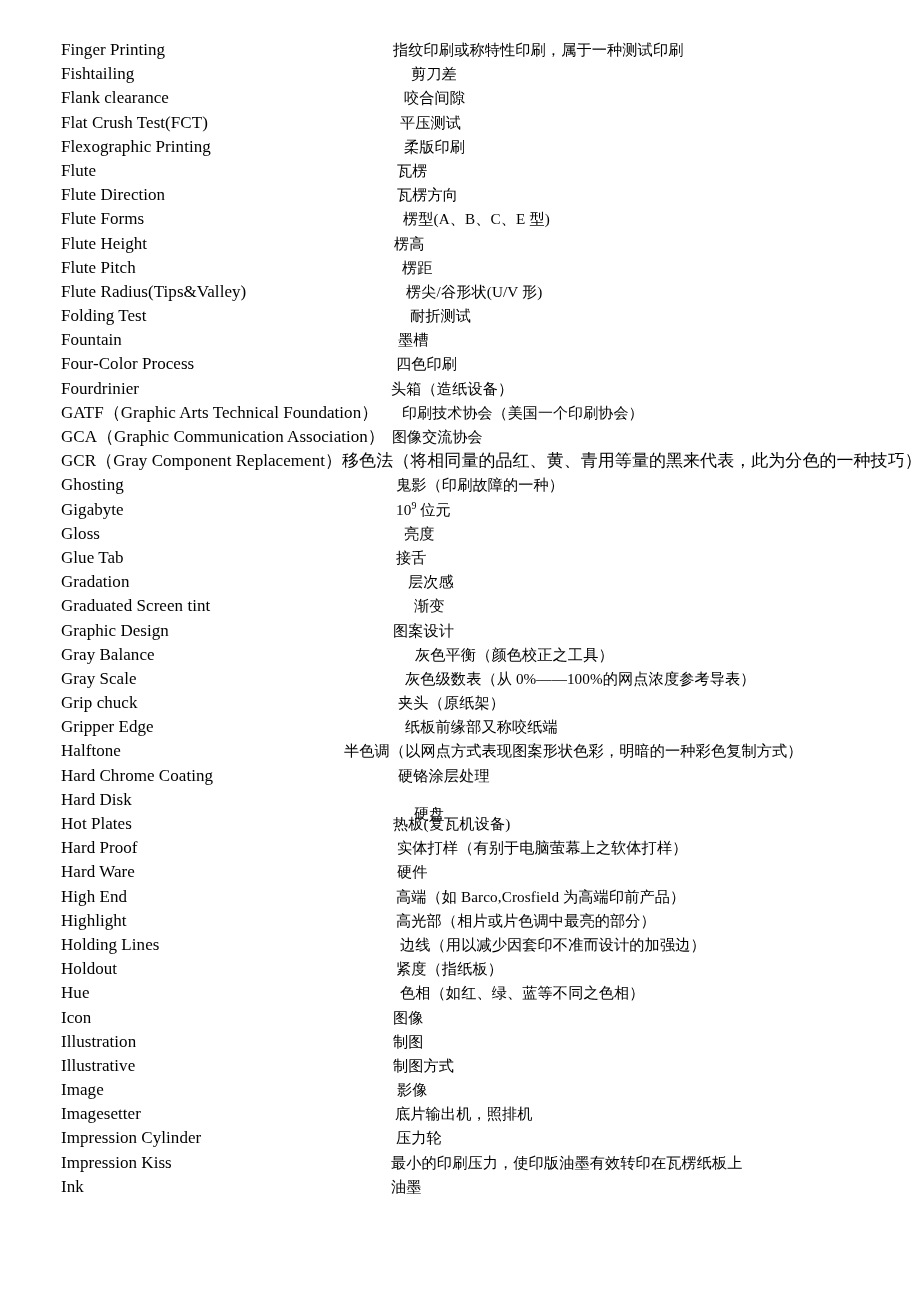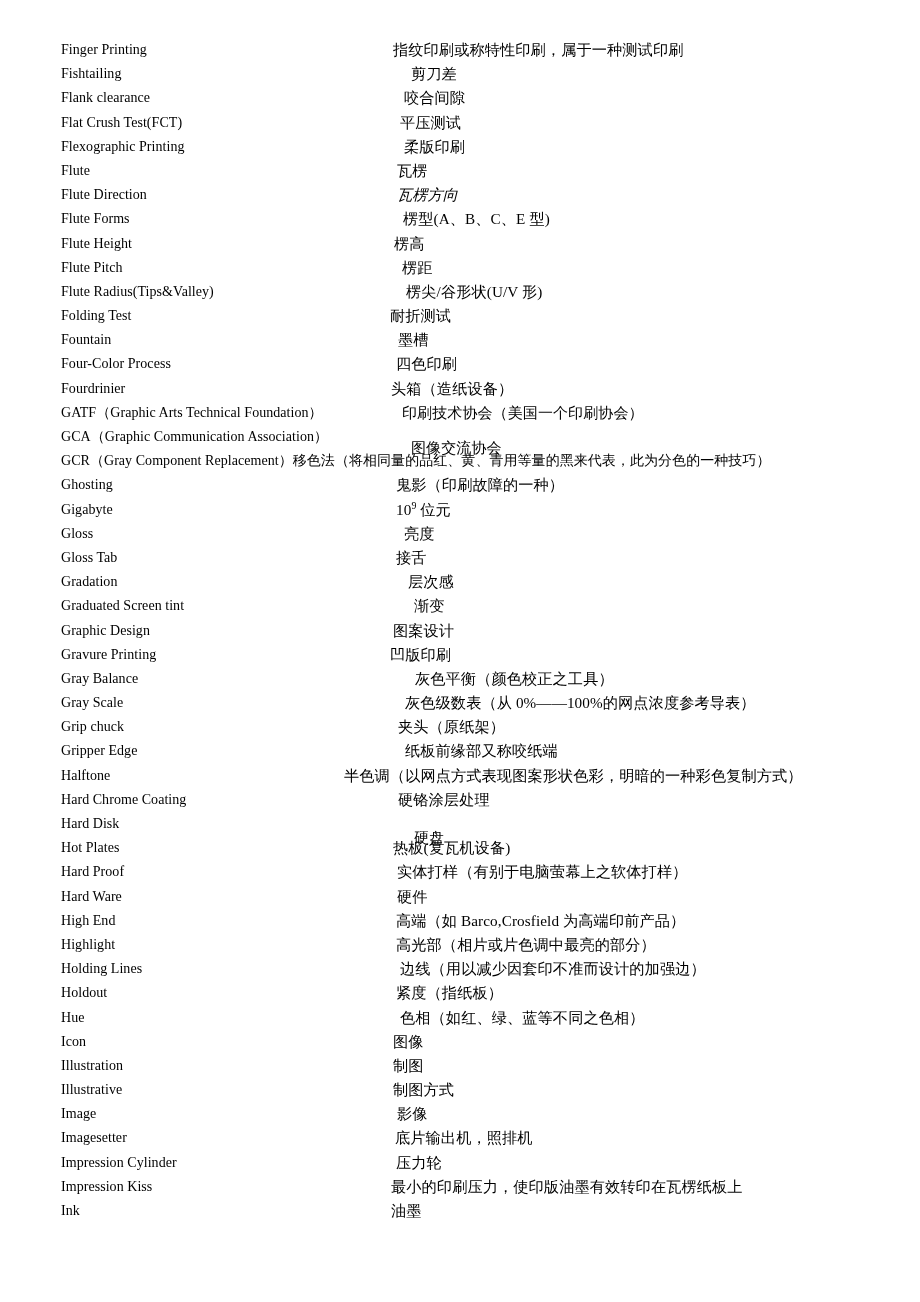--- a/index.html
+++ b/index.html
@@ -32,21 +32,21 @@
     height: 24.2px;
     line-height: 24.2px;
     white-space: nowrap;
     font-size: 15.2px;
   }
   .term {
     position: absolute;
     left: 61px;
     top: 0;
     line-height: 24.2px;
-    font-size: 14px;
+    font-size: 17px;
     letter-spacing: 0.05px;
   }
   .definition {
     position: absolute;
     top: 0;
     line-height: 24.2px;
     font-size: 15.2px;
     font-family: "Liberation Serif", "DejaVu Serif", serif;
     letter-spacing: 0.1px;
   }
@@ -87,96 +87,92 @@
       <div class="entry">
         <span class="term">Flexographic Printing</span>
         <span class="definition" style="left: 404px;">柔版印刷</span>
       </div>
       <div class="entry">
         <span class="term">Flute</span>
         <span class="definition" style="left: 397px;">瓦楞</span>
       </div>
       <div class="entry">
         <span class="term">Flute Direction</span>
-        <span class="definition" style="left: 397px; font-style: italic;">瓦楞方向</span>
+        <span class="definition" style="left: 397px;">瓦楞方向</span>
       </div>
       <div class="entry">
         <span class="term">Flute Forms</span>
         <span class="definition" style="left: 403px;">楞型(A、B、C、E 型)</span>
       </div>
       <div class="entry">
         <span class="term">Flute Height</span>
         <span class="definition" style="left: 394px; font-family: Liberation Serif, serif;">楞高</span>
       </div>
       <div class="entry">
         <span class="term">Flute Pitch</span>
         <span class="definition" style="left: 402px;">楞距</span>
       </div>
       <div class="entry">
         <span class="term">Flute Radius(Tips&amp;Valley)</span>
         <span class="definition" style="left: 406px;">楞尖/谷形状(U/V 形)</span>
       </div>
       <div class="entry">
         <span class="term">Folding Test</span>
-        <span class="definition" style="left: 390px;">耐折测试</span>
+        <span class="definition" style="left: 410px;">耐折测试</span>
       </div>
       <div class="entry">
         <span class="term">Fountain</span>
         <span class="definition" style="left: 398px;">墨槽</span>
       </div>
       <div class="entry">
         <span class="term">Four-Color Process</span>
         <span class="definition" style="left: 396px;">四色印刷</span>
       </div>
       <div class="entry">
         <span class="term">Fourdrinier</span>
         <span class="definition" style="left: 391px;">头箱（造纸设备）</span>
       </div>
       <div class="entry wide">
         <span class="term">GATF（Graphic Arts Technical Foundation）</span>
         <span class="definition" style="left: 402px;">印刷技术协会（美国一个印刷协会）</span>
       </div>
       <div class="entry wide">
         <span class="term">GCA（Graphic Communication Association）</span>
-        <span class="definition" style="left: 411px; margin-top: 11px;">图像交流协会</span>
+        <span class="definition" style="left: 392px;">图像交流协会</span>
       </div>
       <div class="entry wide">
         <span class="term">GCR（Gray Component Replacement）移色法（将相同量的品红、黄、青用等量的黑来代表，此为分色的一种技巧）</span>
       </div>
       <div class="entry">
         <span class="term">Ghosting</span>
         <span class="definition" style="left: 396px;">鬼影（印刷故障的一种）</span>
       </div>
       <div class="entry">
         <span class="term">Gigabyte</span>
         <span class="definition" style="left: 396px;"><span>10</span><span class="sup">9</span><span> 位元</span></span>
       </div>
       <div class="entry">
         <span class="term">Gloss</span>
         <span class="definition" style="left: 404px;">亮度</span>
       </div>
       <div class="entry">
-        <span class="term">Gloss Tab</span>
+        <span class="term">Glue Tab</span>
         <span class="definition" style="left: 396px;">接舌</span>
       </div>
       <div class="entry">
         <span class="term">Gradation</span>
         <span class="definition" style="left: 408px;">层次感</span>
       </div>
       <div class="entry">
         <span class="term">Graduated Screen tint</span>
         <span class="definition" style="left: 414px;">渐变</span>
       </div>
       <div class="entry">
         <span class="term">Graphic Design</span>
         <span class="definition" style="left: 393px;">图案设计</span>
-      </div>
-      <div class="entry">
-        <span class="term">Gravure Printing</span>
-        <span class="definition" style="left: 390px;">凹版印刷</span>
       </div>
       <div class="entry">
         <span class="term">Gray Balance</span>
         <span class="definition" style="left: 415px;">灰色平衡（颜色校正之工具）</span>
       </div>
       <div class="entry">
         <span class="term">Gray Scale</span>
         <span class="definition" style="left: 405px;">灰色级数表（从 0%——100%的网点浓度参考导表）</span>
       </div>
       <div class="entry">

